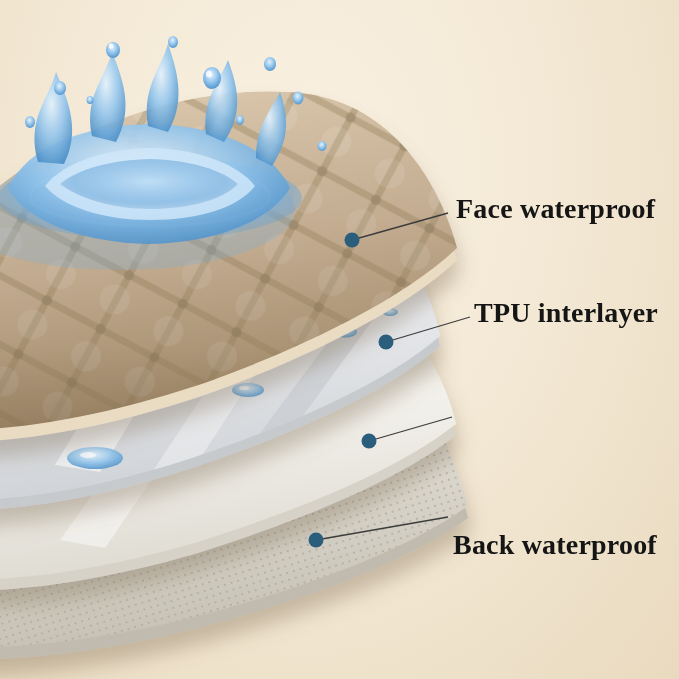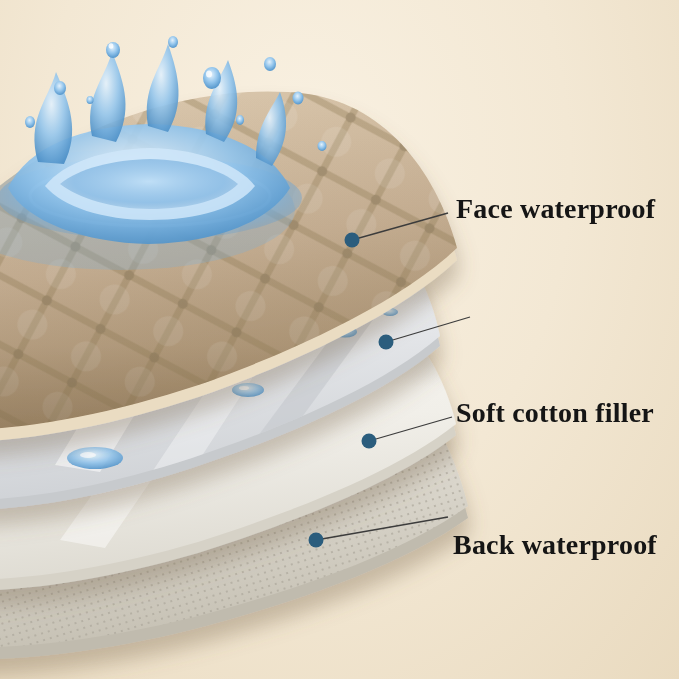--- a/index.html
+++ b/index.html
@@ -189,16 +189,16 @@
     </g>
     <g fill="#2b5d7d">
       <circle cx="352" cy="240" r="7.5"></circle>
       <circle cx="386" cy="342" r="7.5"></circle>
       <circle cx="369" cy="441" r="7.5"></circle>
       <circle cx="316" cy="540" r="7.5"></circle>
     </g>
   </svg>
 
   <div class="callout-label lbl-1">Face waterproof</div>
-  <div class="callout-label lbl-3">Soft cotton filler</div>
+  <div class="callout-label lbl-2">TPU interlayer</div>
   <div class="callout-label lbl-4">Back waterproof</div>
 
 </div>
 
 </body></html>

